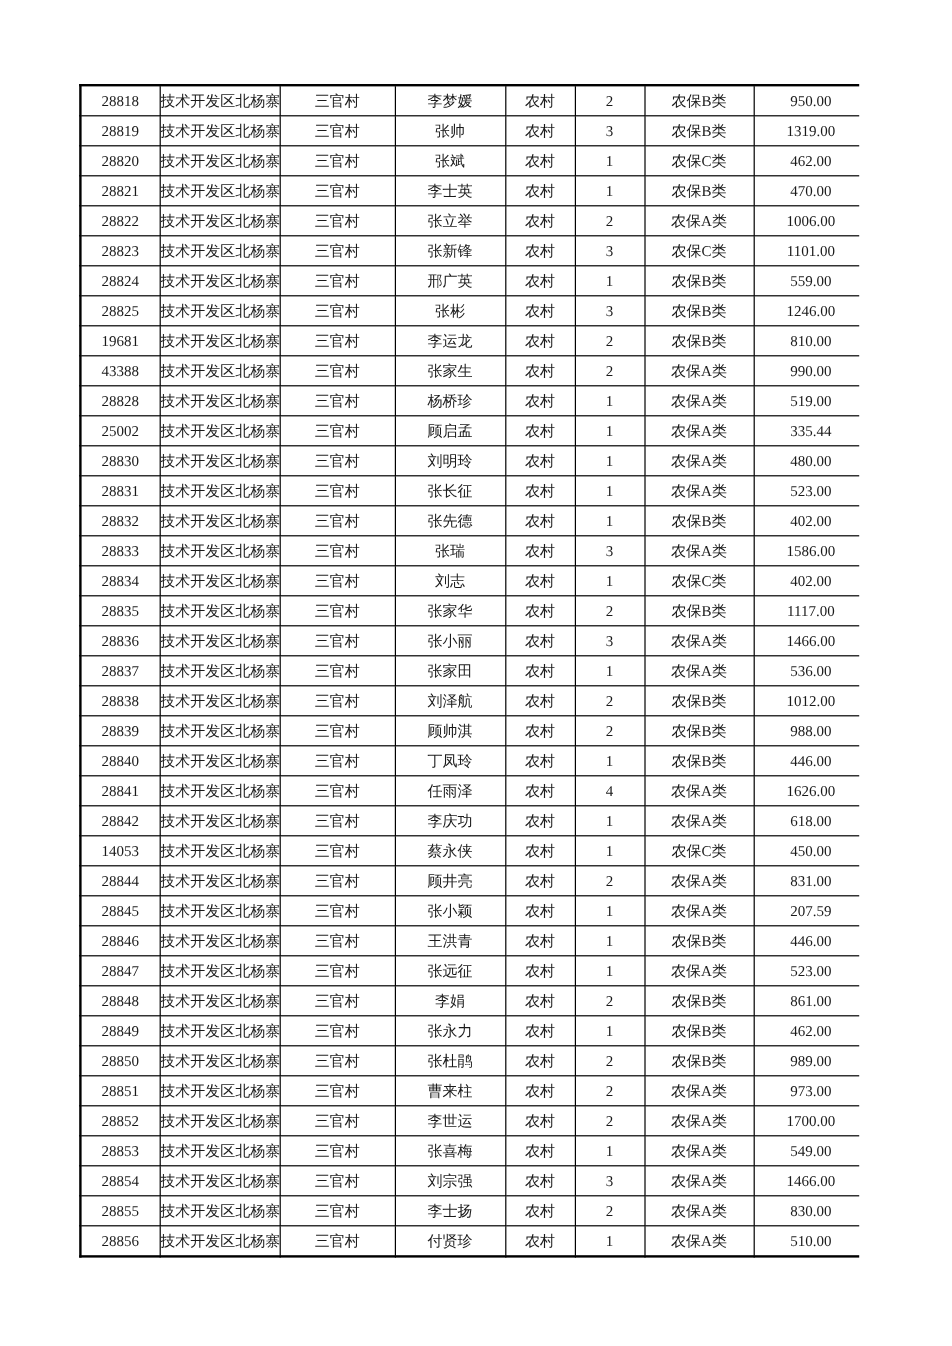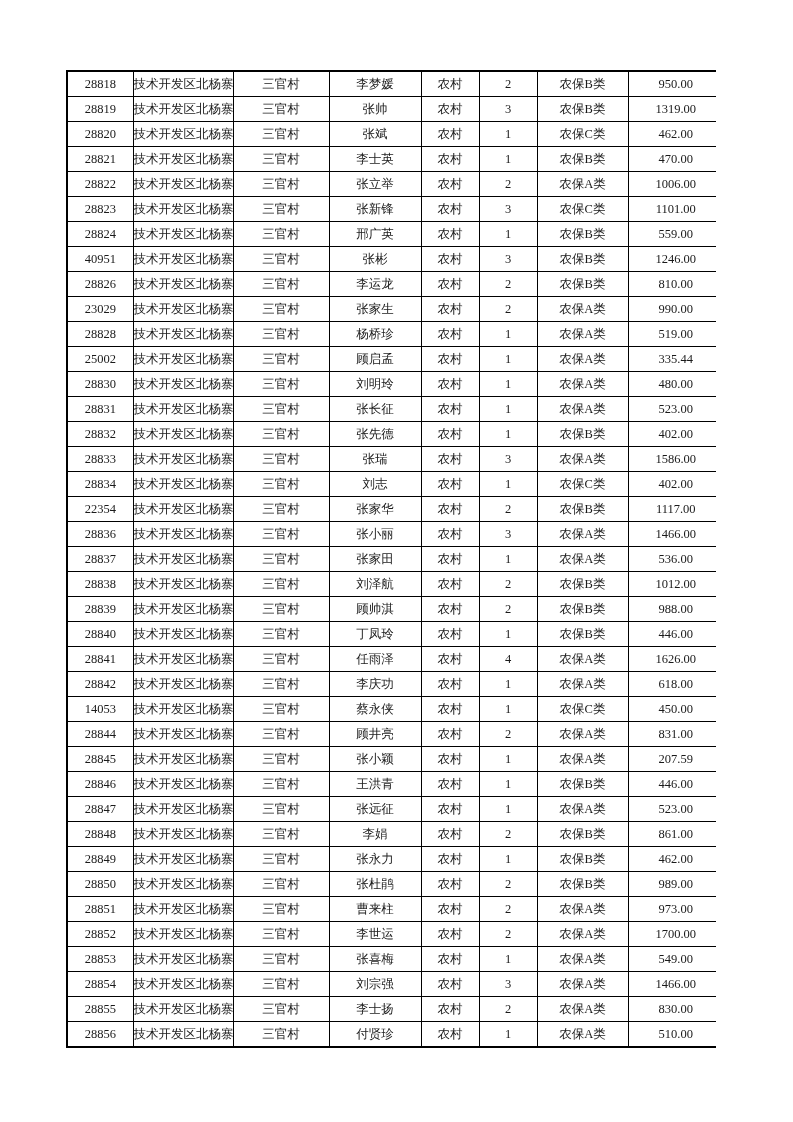--- a/index.html
+++ b/index.html
@@ -133,41 +133,41 @@
           <td class="cell-id">28824</td>
           <td class="cell-district">技术开发区北杨寨村</td>
           <td class="cell-village">三官村</td>
           <td class="cell-name">邢广英</td>
           <td class="cell-residence">农村</td>
           <td class="cell-count">1</td>
           <td class="cell-insurance">农保B类</td>
           <td class="cell-amount">559.00</td>
         </tr>
         <tr>
-          <td class="cell-id">40951</td>
+          <td class="cell-id">28825</td>
           <td class="cell-district">技术开发区北杨寨村</td>
           <td class="cell-village">三官村</td>
           <td class="cell-name">张彬</td>
           <td class="cell-residence">农村</td>
           <td class="cell-count">3</td>
           <td class="cell-insurance">农保B类</td>
           <td class="cell-amount">1246.00</td>
         </tr>
         <tr>
-          <td class="cell-id">28826</td>
+          <td class="cell-id">19681</td>
           <td class="cell-district">技术开发区北杨寨村</td>
           <td class="cell-village">三官村</td>
           <td class="cell-name">李运龙</td>
           <td class="cell-residence">农村</td>
           <td class="cell-count">2</td>
           <td class="cell-insurance">农保B类</td>
           <td class="cell-amount">810.00</td>
         </tr>
         <tr>
-          <td class="cell-id">23029</td>
+          <td class="cell-id">43388</td>
           <td class="cell-district">技术开发区北杨寨村</td>
           <td class="cell-village">三官村</td>
           <td class="cell-name">张家生</td>
           <td class="cell-residence">农村</td>
           <td class="cell-count">2</td>
           <td class="cell-insurance">农保A类</td>
           <td class="cell-amount">990.00</td>
         </tr>
         <tr>
           <td class="cell-id">28828</td>
@@ -233,21 +233,21 @@
           <td class="cell-id">28834</td>
           <td class="cell-district">技术开发区北杨寨村</td>
           <td class="cell-village">三官村</td>
           <td class="cell-name">刘志</td>
           <td class="cell-residence">农村</td>
           <td class="cell-count">1</td>
           <td class="cell-insurance">农保C类</td>
           <td class="cell-amount">402.00</td>
         </tr>
         <tr>
-          <td class="cell-id">22354</td>
+          <td class="cell-id">28835</td>
           <td class="cell-district">技术开发区北杨寨村</td>
           <td class="cell-village">三官村</td>
           <td class="cell-name">张家华</td>
           <td class="cell-residence">农村</td>
           <td class="cell-count">2</td>
           <td class="cell-insurance">农保B类</td>
           <td class="cell-amount">1117.00</td>
         </tr>
         <tr>
           <td class="cell-id">28836</td>

